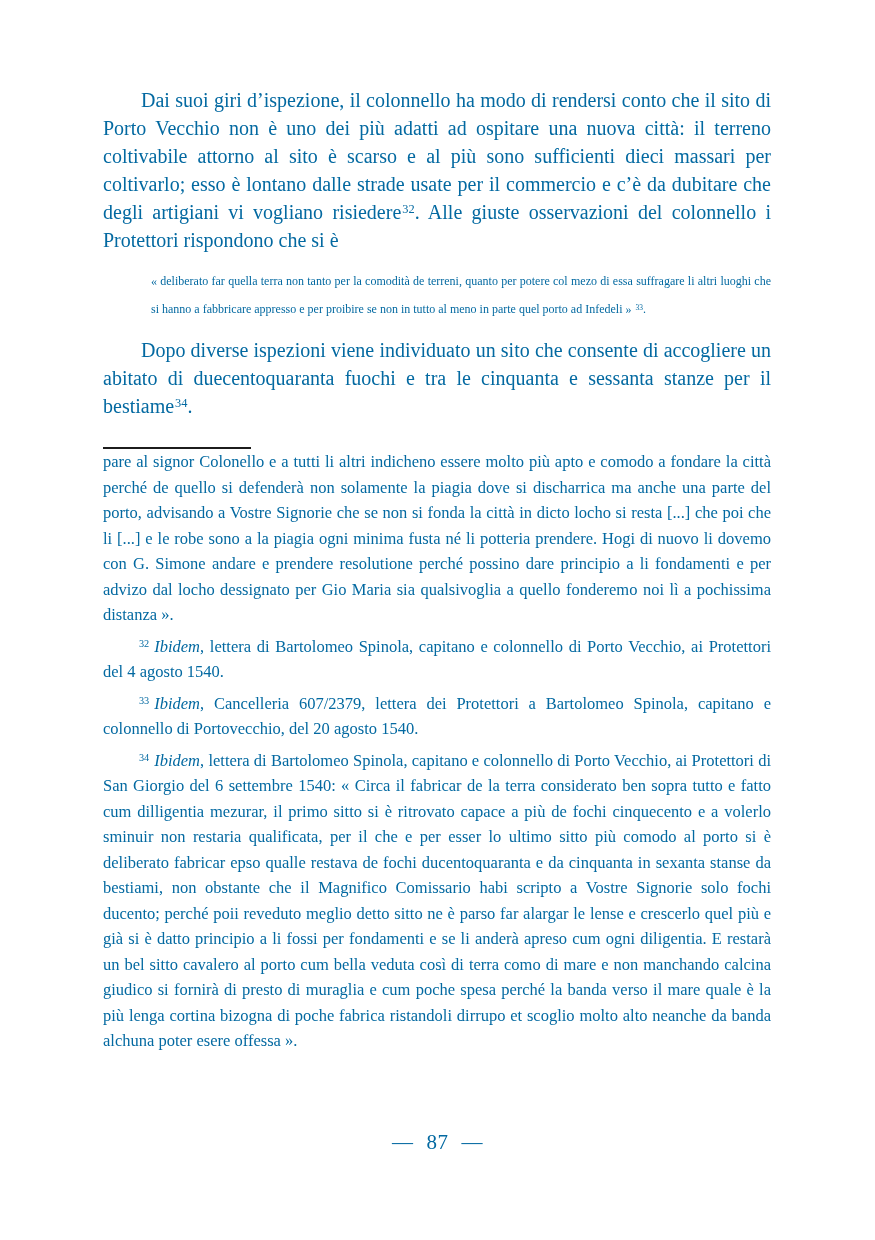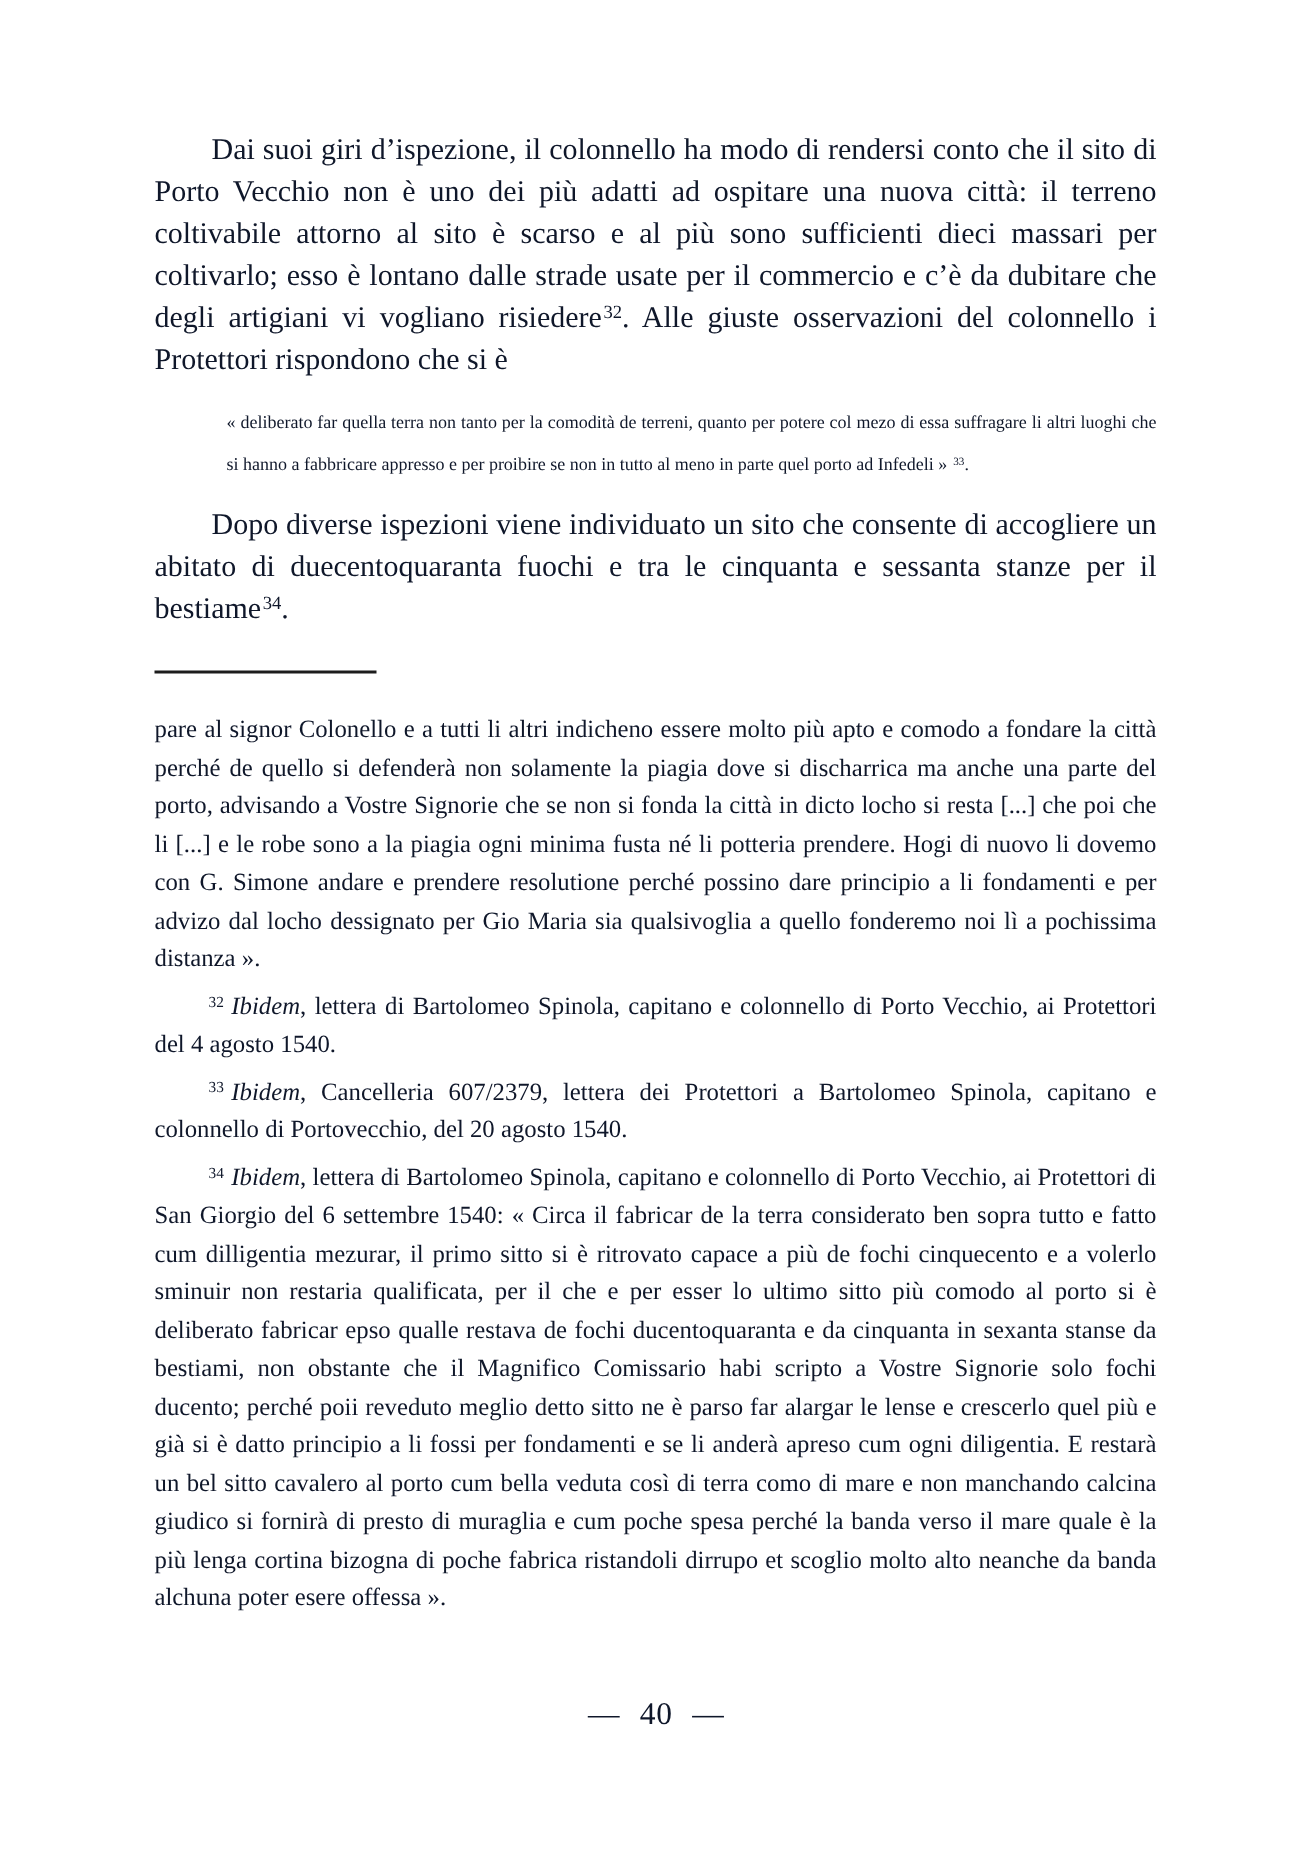--- a/index.html
+++ b/index.html
@@ -1,21 +1,21 @@
 <!DOCTYPE html>
 <html lang="it"><head>
 <meta charset="utf-8">
 <style>
   html, body { margin: 0; padding: 0; background: #e8e8e8; }
   .page {
     position: relative;
     width: 875px;
     height: 1240px;
     background: #ffffff;
-    color: #0f172a;
+    color: #0369a1;
     font-family: "Liberation Serif", "DejaVu Serif", serif;
     box-sizing: border-box;
     padding: 86px 104px 0 103px;
     overflow: hidden;
   }
   .body-text p {
     margin: 0 0 6px 0;
     font-size: 20px;
     line-height: 28px;
     text-align: justify;
@@ -35,21 +35,21 @@
     position: relative;
     top: -0.45em;
     margin-left: 1px;
   }
   hr.fn-rule {
     border: none;
     border-top: 2px solid #1c1c1c;
     width: 148px;
     margin: 27px 0 0 0;
   }
-  .footnotes { margin-top: 24px; }
+  .footnotes { }
   .footnotes p {
     margin: 0 0 6px 0;
     font-size: 16.5px;
     line-height: 25.5px;
     text-align: justify;
   }
   .footnotes p.fn-indent { text-indent: 35px; }
   .footnotes sup.fnref { margin-right: 5px; top: -0.4em; }
   .footnotes i { font-style: italic; }
   footer.page-number {
@@ -86,15 +86,15 @@
     <p>pare al signor Colonello e a tutti li altri indicheno essere molto più apto e comodo a fondare la città perché de quello si defenderà non solamente la piagia dove si discharrica ma anche una parte del porto, advisando a Vostre Signorie che se non si fonda la città in dicto locho si resta [...] che poi che li [...] e le robe sono a la piagia ogni minima fusta né li potteria prendere. Hogi di nuovo li dovemo con G. Simone andare e prendere resolutione perché possino dare principio a li fondamenti e per advizo dal locho dessignato per Gio Maria sia qualsivoglia a quello fonderemo noi lì a pochissima distanza ».</p>
 
     <p class="fn-indent"><sup class="fnref">32</sup><i>Ibidem</i><span>, lettera di Bartolomeo Spinola, capitano e colonnello di Porto Vecchio, ai Protettori del 4 agosto 1540.</span></p>
 
     <p class="fn-indent"><sup class="fnref">33</sup><i>Ibidem</i><span>, Cancelleria 607/2379, lettera dei Protettori a Bartolomeo Spinola, capitano e colonnello di Portovecchio, del 20 agosto 1540.</span></p>
 
     <p class="fn-indent"><sup class="fnref">34</sup><i>Ibidem</i><span>, lettera di Bartolomeo Spinola, capitano e colonnello di Porto Vecchio, ai Protettori di San Giorgio del 6 settembre 1540: « Circa il fabricar de la terra considerato ben sopra tutto e fatto cum dilligentia mezurar, il primo sitto si è ritrovato capace a più de fochi cinquecento e a volerlo sminuir non restaria qualificata, per il che e per esser lo ultimo sitto più comodo al porto si è deliberato fabricar epso qualle restava de fochi ducentoquaranta e da cinquanta in sexanta stanse da bestiami, non obstante che il Magnifico Comissario habi scripto a Vostre Signorie solo fochi ducento; perché poii reveduto meglio detto sitto ne è parso far alargar le lense e crescerlo quel più e già si è datto principio a li fossi per fondamenti e se li anderà apreso cum ogni diligentia. E restarà un bel sitto cavalero al porto cum bella veduta così di terra como di mare e non manchando calcina giudico si fornirà di presto di muraglia e cum poche spesa perché la banda verso il mare quale è la più lenga cortina bizogna di poche fabrica ristandoli dirrupo et scoglio molto alto neanche da banda alchuna poter esere offessa ».</span></p>
 
   </section>
 
-  <footer class="page-number"><span class="dash">—</span><span>40</span><span class="dash">—</span></footer>
+  <footer class="page-number"><span class="dash">—</span><span>87</span><span class="dash">—</span></footer>
 
 </div>
 
 </body></html>

